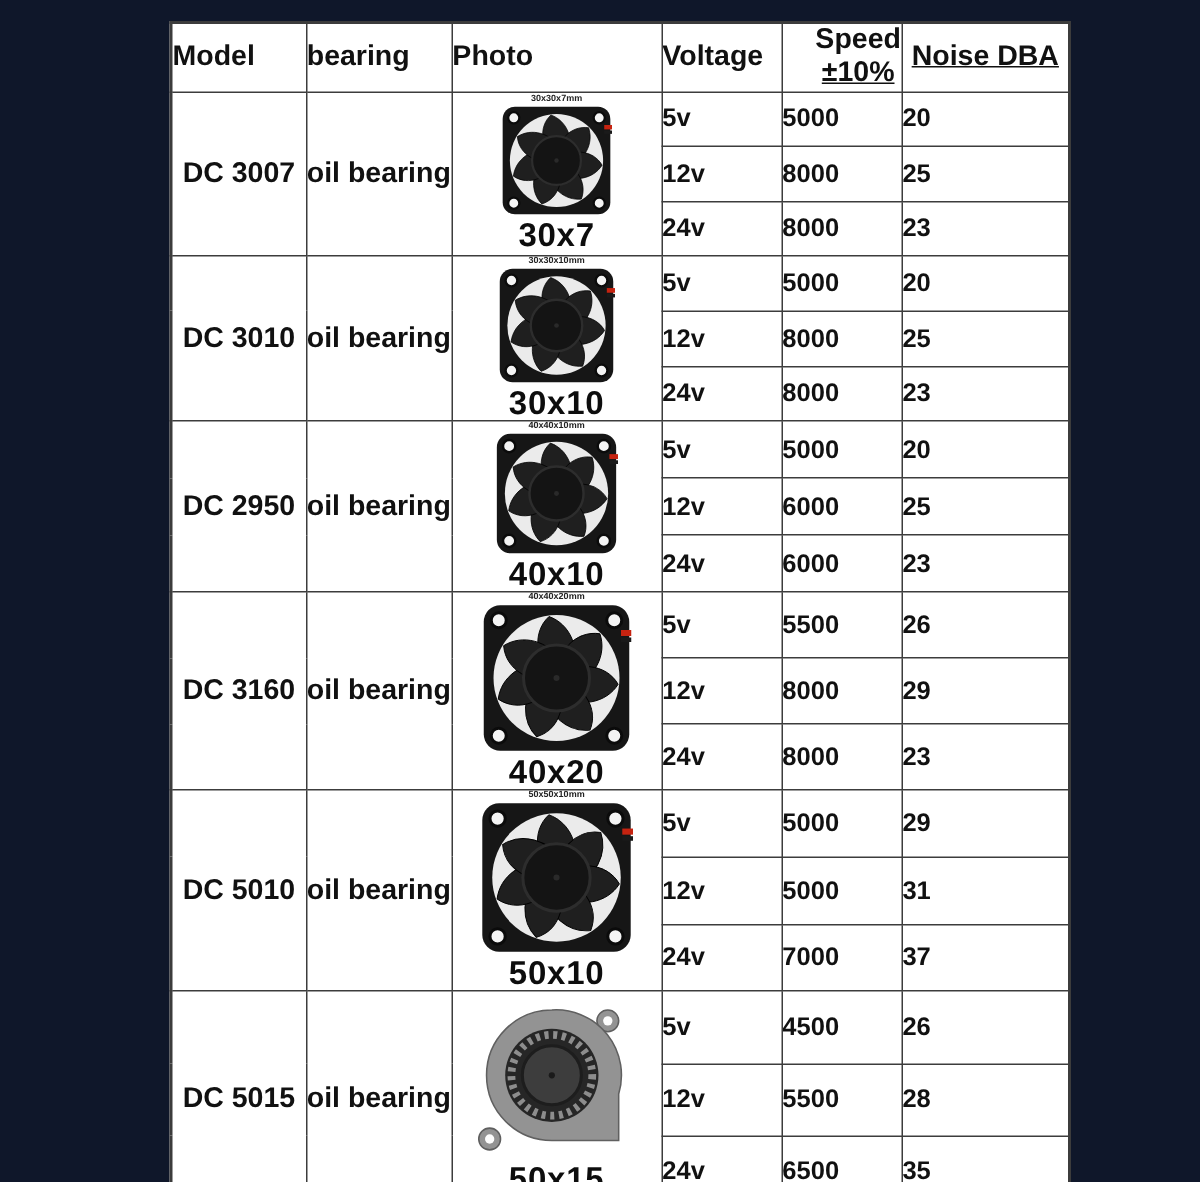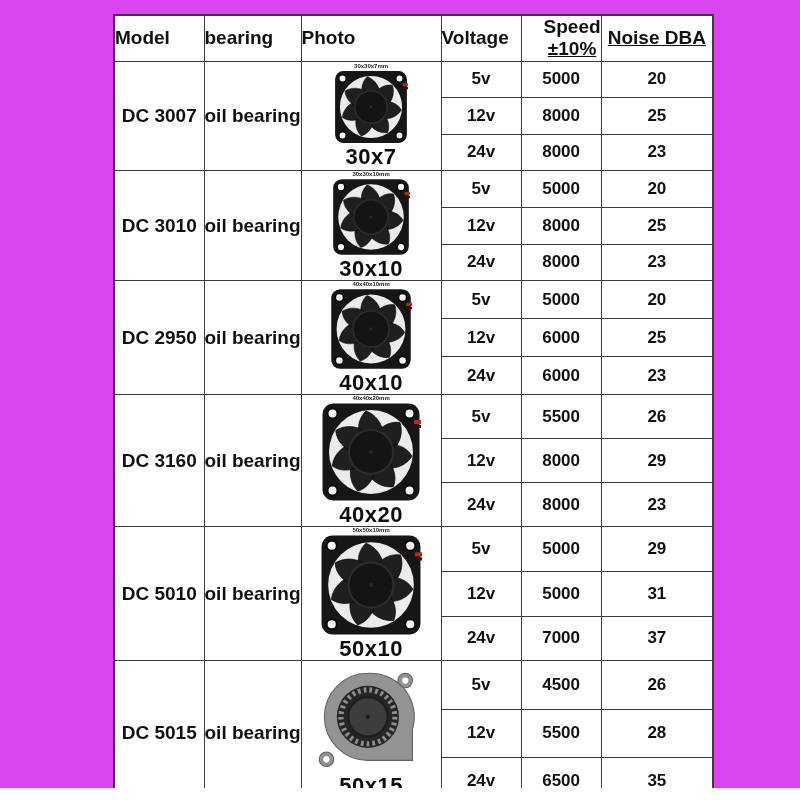--- a/index.html
+++ b/index.html
@@ -1,29 +1,29 @@
 <!DOCTYPE html>
 <html><head>
 <meta charset="utf-8">
 <style>
   html,body{margin:0;padding:0;background:#ffffff;width:800px;height:800px;
     font-family:"Liberation Sans",sans-serif;color:#111;}
-  .stage{position:relative;width:800px;height:788px;background:#d946ef;overflow:hidden;}
+  .stage{position:relative;width:800px;height:788px;background:#0f172a;overflow:hidden;}
   table.spec{border-collapse:collapse;position:absolute;left:113px;top:14px;
     table-layout:fixed;background:#fff;}
   table.spec td,table.spec th{border:1.5px solid #3c3c3c;padding:0;overflow:hidden;}
   table.spec{border:2px solid #3c3c3c;}
   th{font-size:19px;font-weight:bold;text-align:left;vertical-align:middle;
     padding-left:8px;white-space:nowrap;}
   th.center{text-align:center;padding-left:0;text-decoration:underline;}
   th .u{text-decoration:underline;text-align:center;}
   .hdr-row{height:46px;}
   td.model,td.bearing{font-size:19px;font-weight:bold;text-align:center;
     vertical-align:middle;white-space:nowrap;}
-  td.val{font-size:17px;font-weight:bold;text-align:center;vertical-align:middle;margin-top:40px;}
+  td.val{font-size:17px;font-weight:bold;vertical-align:middle;margin-top:40px;}
   tr.r-a{height:36.6px;}
   tr.r-b{height:44px;}
   tr.r-c{height:48.3px;}
   td.photo{vertical-align:middle;}
   .photo-wrap{display:flex;flex-direction:column;align-items:center;
     justify-content:center;line-height:1;text-align:center;}
   .dim-label{font-size:6px;font-weight:bold;color:#222;margin-bottom:1px;}
   .caption{font-size:22px;font-weight:bold;color:#0d0d0d;margin-top:2px;
     letter-spacing:0.5px;}
   .fan-svg{display:block;}

